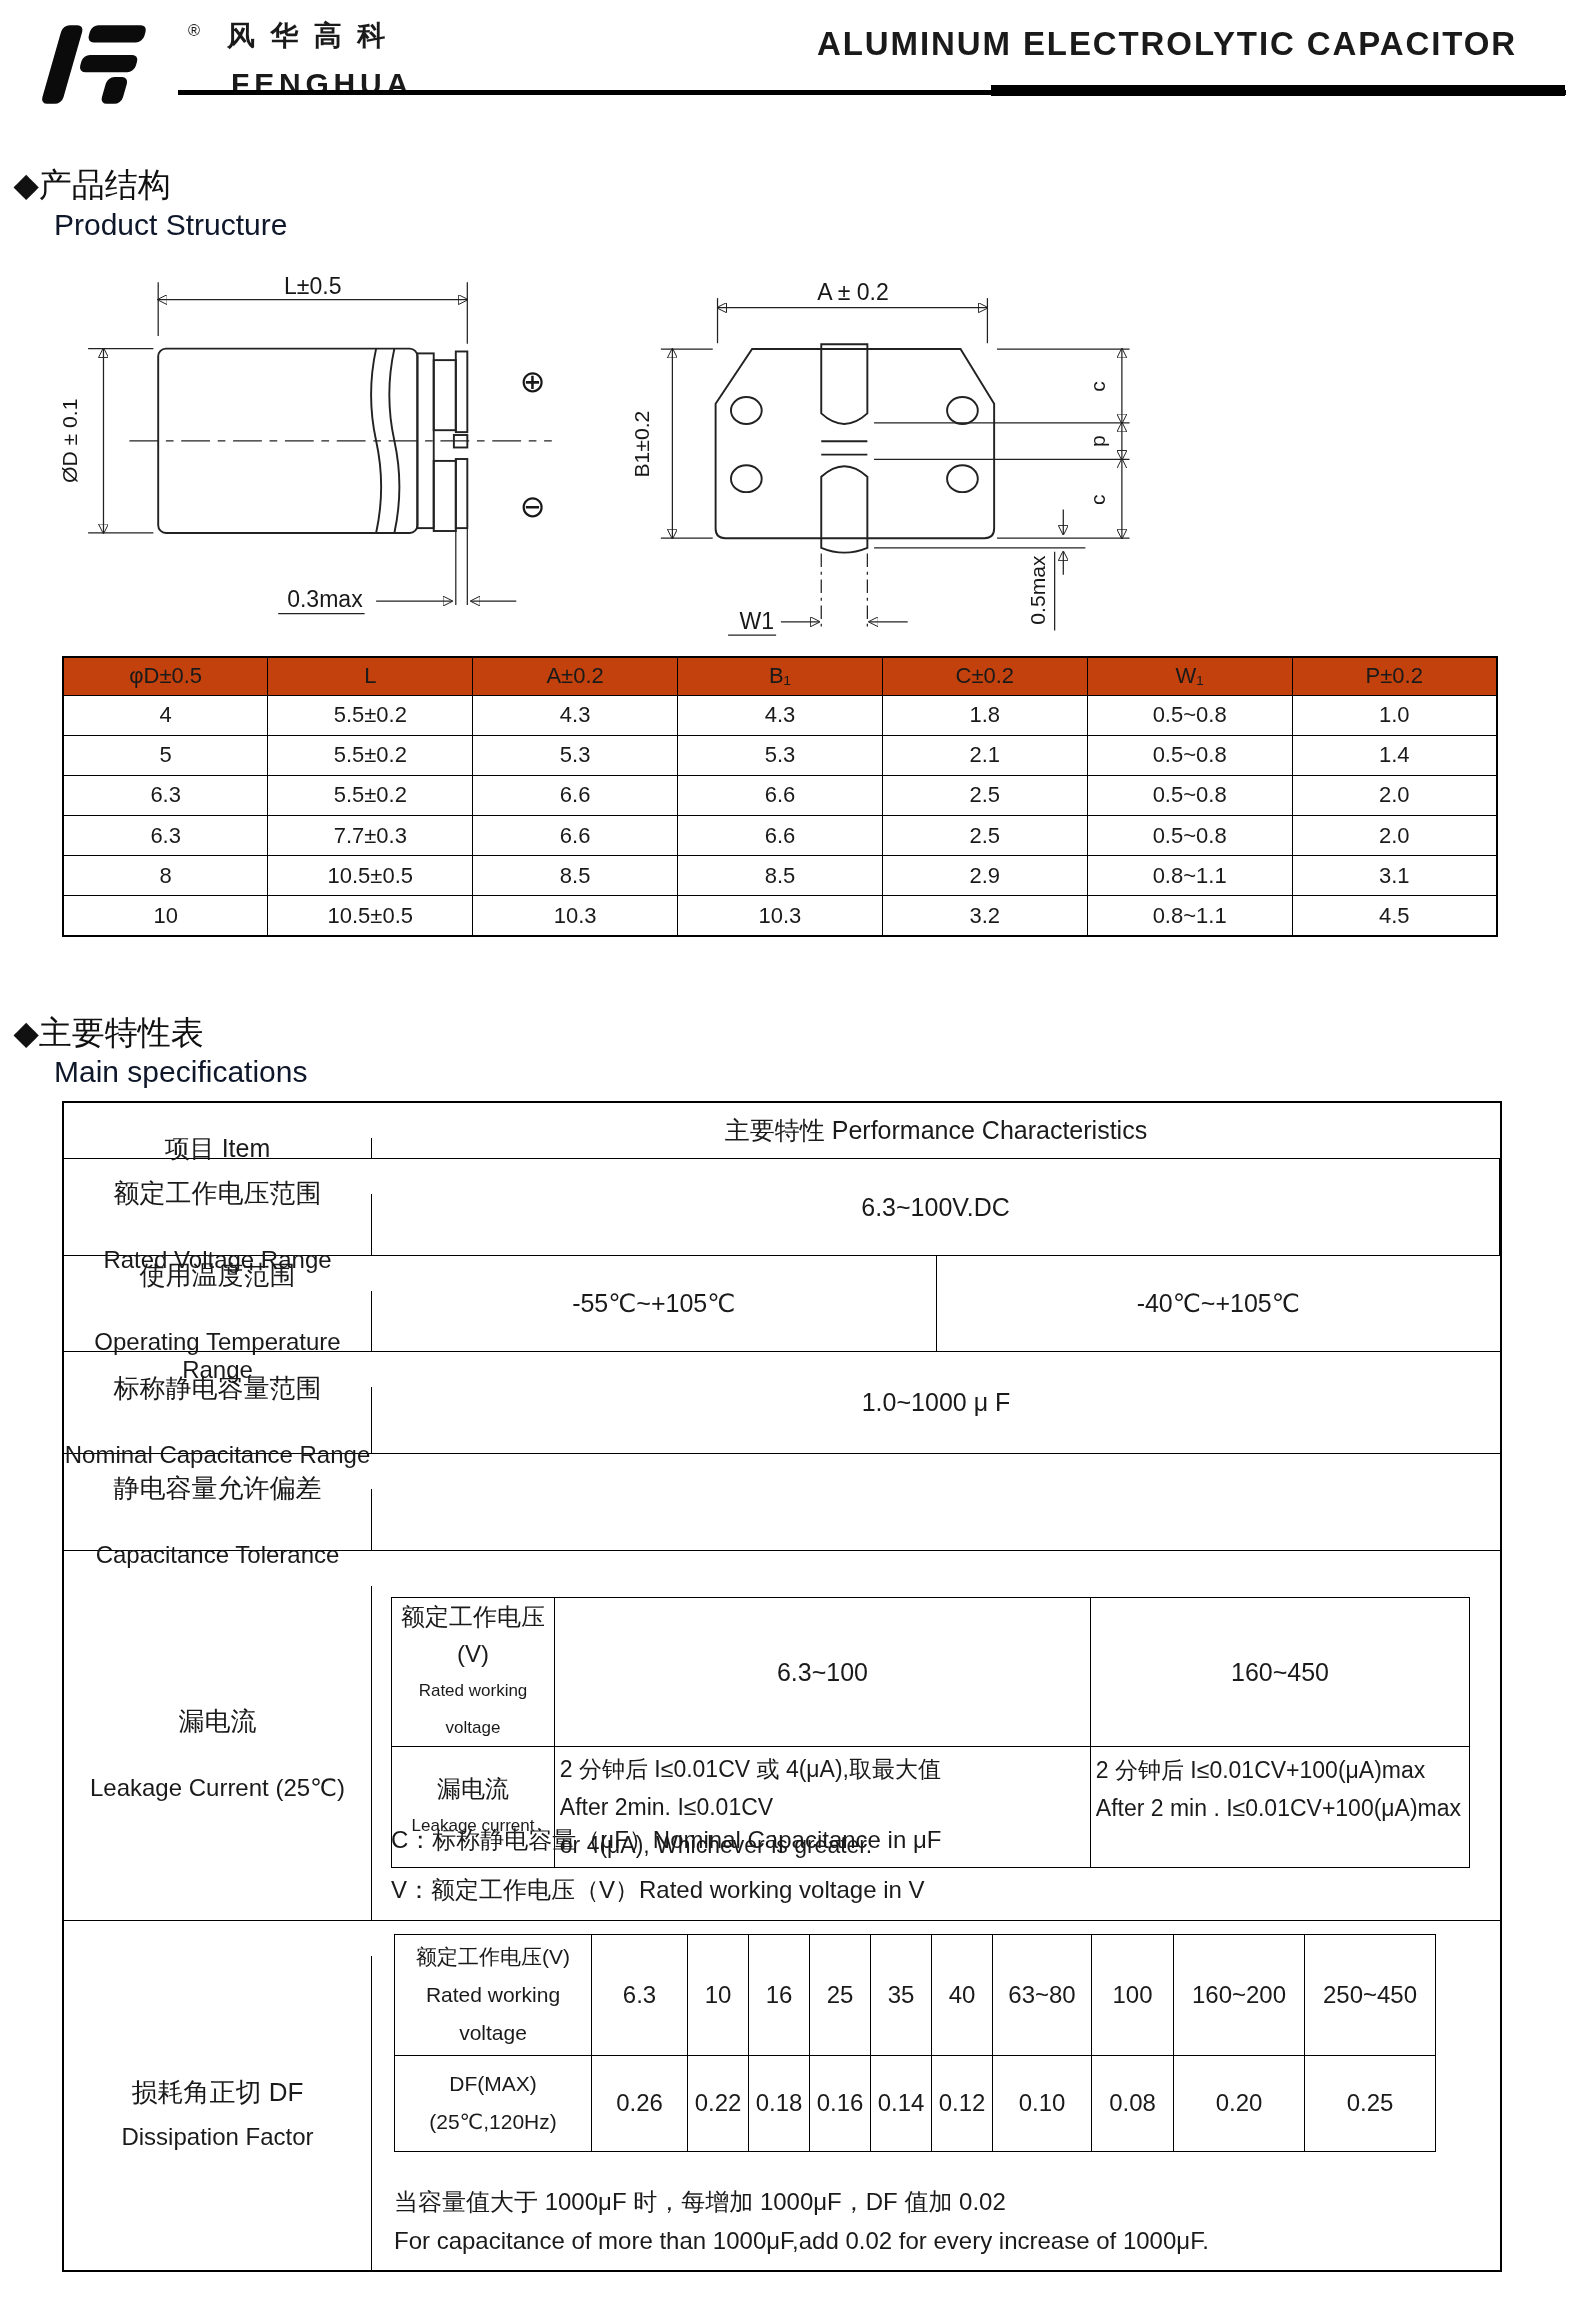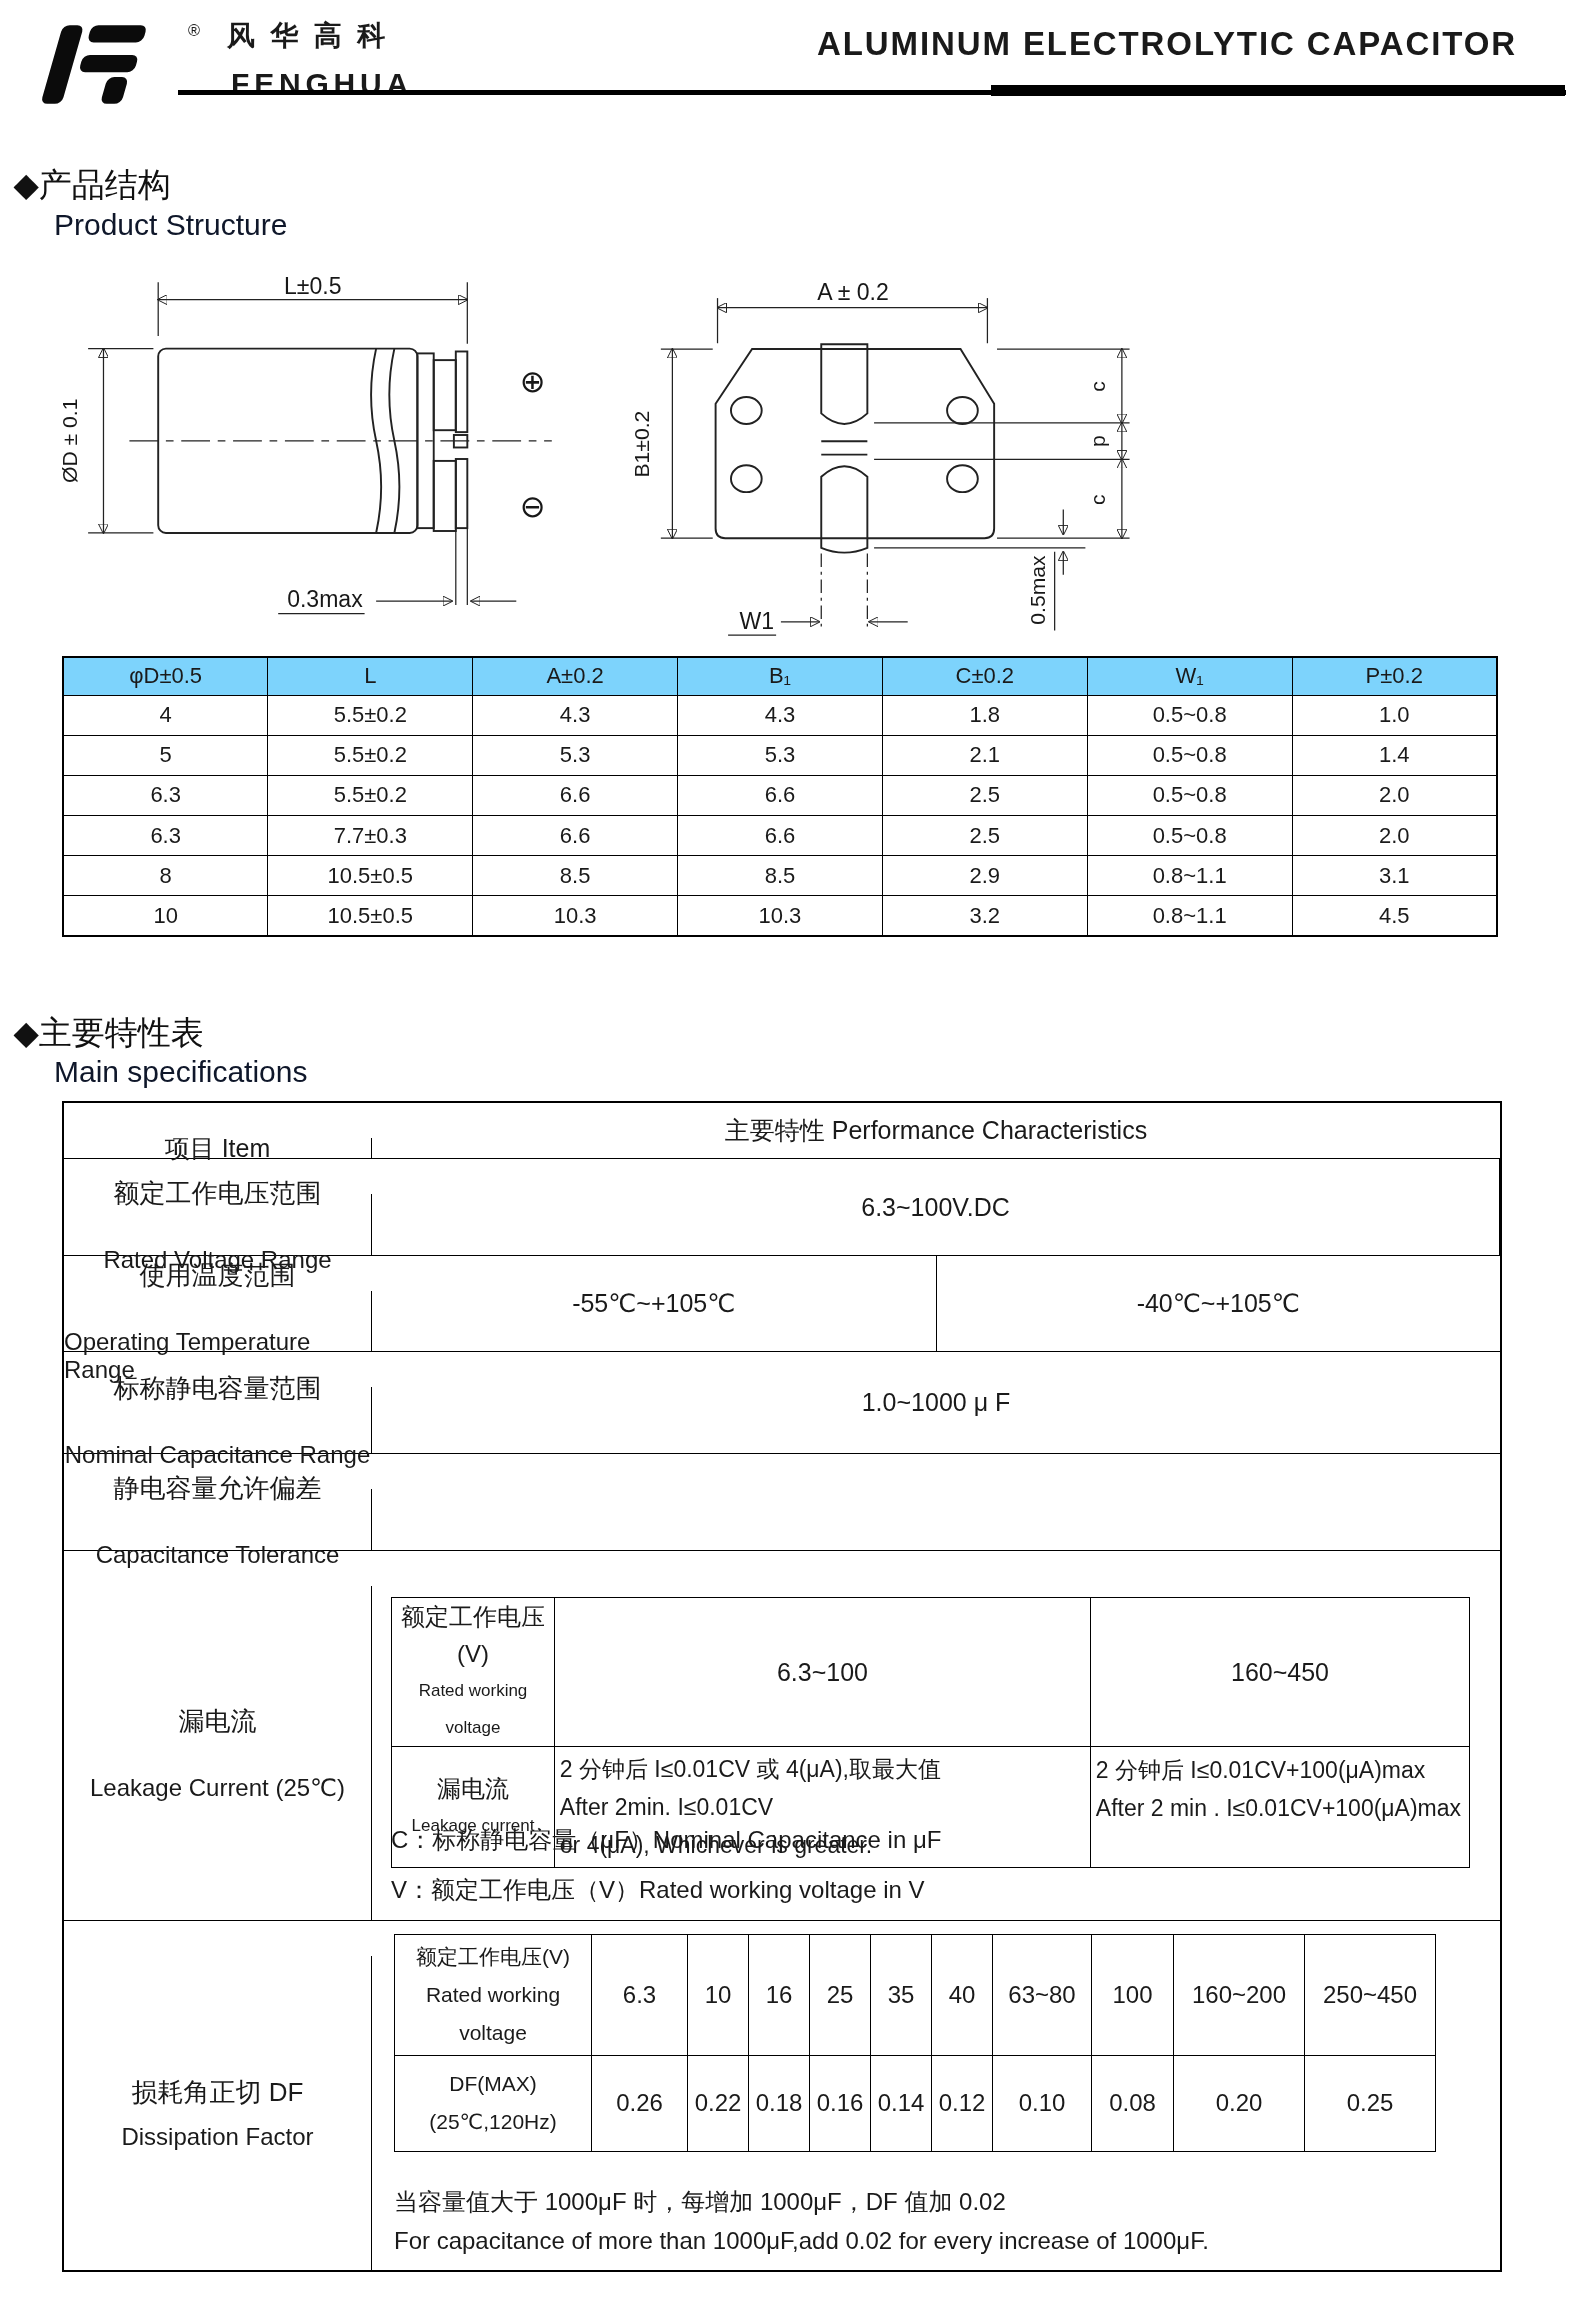--- a/index.html
+++ b/index.html
@@ -23,30 +23,30 @@
   svg text{font-family:"Liberation Sans","DejaVu Sans",sans-serif;fill:#181818;}
   .draw line,.draw path,.draw rect,.draw ellipse{stroke:#222;fill:none;}
   .thin{stroke-width:1.3px;}
   .mid{stroke-width:2px;}
   .whitefill{fill:#fff;}
 
   
   .dim-table{border-collapse:collapse;table-layout:fixed;width:1436px;height:281px;
              font-size:22px;text-align:center;}
   .dim-table td,.dim-table th{border:1.9px solid #000;font-weight:400;padding:0;}
-  .dim-table tr.hdr{background:#7dd3fc;height:38px;margin-left:22px;}
+  .dim-table tr.hdr{background:#c2410c;height:38px;margin-left:22px;}
   .dim-table tr{height:40px;}
   .dim-table{border:2.9px solid #000;}
 
   
   .spec{left:62px;top:1101px;width:1436px;border:2.9px solid #000;}
   .spec-row{display:flex;border-top:1.9px solid #000;}
   .spec-row:first-child{border-top:none;}
   .spec-label{width:307px;flex:0 0 307px;border-right:1.9px solid #000;display:flex;
-              flex-direction:column;justify-content:center;align-items:center;margin-top:35px;}
+              flex-direction:column;justify-content:center;align-items:center;text-align:center;margin-top:35px;}
   .spec-content{flex:1;position:relative;display:flex;align-items:center;justify-content:center;}
   .cn{font-size:26px;}
   .en{font-size:24px;}
   .gap26{row-gap:35px;}
   .gap14{row-gap:13.4px;}
   .val{font-size:25px;}
   .half{flex:1;display:flex;align-items:center;justify-content:center;font-size:25px;align-self:stretch;}
   .half.first{border-right:1.9px solid #000;}
   .h-hdr{height:55px;}
   .h-v{height:96px;}

